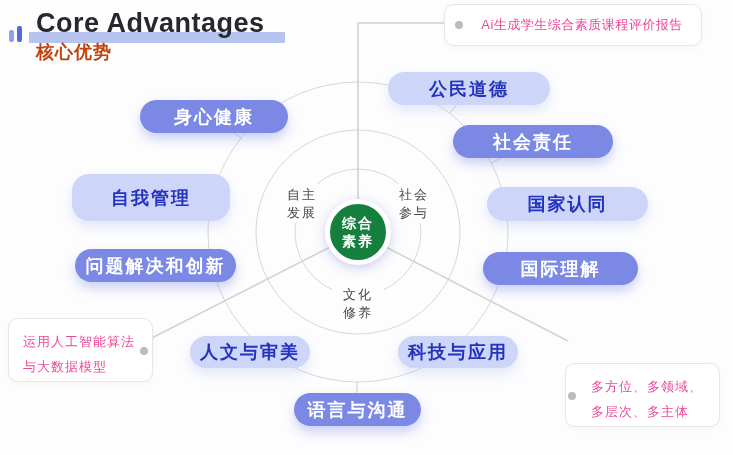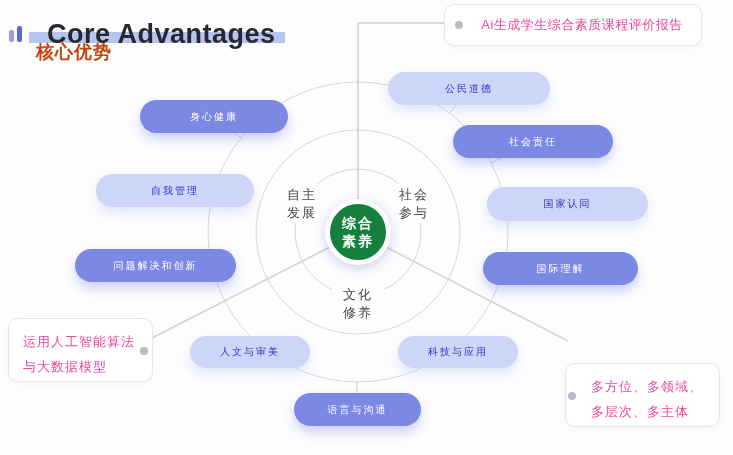--- a/index.html
+++ b/index.html
@@ -10,21 +10,21 @@
   }
   svg.lines{position:absolute;left:0;top:0;z-index:0;}
 
   
   .bars-icon{position:absolute;left:9px;top:24px;z-index:2;}
   .bars-icon span{display:inline-block;width:5px;border-radius:2px;vertical-align:bottom;}
   .bars-icon .b1{height:12px;background:#93a0e8;margin-right:3px;}
   .bars-icon .b2{height:16px;background:#5a6ad2;}
   .title-wrap{position:absolute;left:36px;top:8px;z-index:2;}
   .title-highlight{position:absolute;left:-7px;top:24px;width:256px;height:11px;background:#b7c4f0;z-index:0;}
-  h1.title{position:relative;z-index:1;margin:11px;font-size:27px;font-weight:700;color:#27272e;letter-spacing:0.5px;}
+  h1.title{position:relative;z-index:1;margin:0;font-size:27px;font-weight:700;color:#27272e;letter-spacing:0.5px;}
   .subtitle{position:absolute;left:36px;top:40px;z-index:2;font-size:18px;font-weight:700;color:#c2410c;letter-spacing:1px;}
 
   
   .callout{
     position:absolute;background:#fff;border:1px solid #e5e6e8;border-radius:10px;
     color:#ec4899;font-size:13px;z-index:3;box-shadow:0 2px 6px rgba(0,0,0,0.03);
   }
   .callout .dot{position:absolute;width:8px;height:8px;border-radius:50%;background:#b9bcc2;}
   .callout-top{left:444px;top:4px;width:256px;height:40px;display:flex;align-items:center;}
   .callout-top .dot{position:static;margin-left:10px;flex:0 0 auto;}
@@ -46,21 +46,21 @@
     background:#15803d;border:5px solid #fff;border-radius:50%;z-index:4;
     display:flex;flex-direction:column;align-items:center;justify-content:center;
     color:#fff;font-size:14px;font-weight:700;letter-spacing:2px;line-height:1.3;
     box-shadow:0 3px 12px rgba(90,100,190,0.30);
   }
 
   
   .pill{
     position:absolute;z-index:3;border-radius:17px;
     display:flex;align-items:center;justify-content:center;
-    font-size:10px;font-weight:400;letter-spacing:2px;
+    font-size:18px;font-weight:700;letter-spacing:2px;
   }
   .pill.dark{background:#7b89e4;color:#ffffff;box-shadow:0 6px 12px rgba(123,137,228,0.38);}
   .pill.light{background:#cdd6f8;color:#2433bd;box-shadow:0 6px 12px rgba(165,178,235,0.30);}
 </style>
 </head>
 <body>
 
 <div class="stage">
 
   <svg class="lines" width="733" height="455">
@@ -113,21 +113,21 @@
     <div>修养</div>
   </div>
 
   <div class="center-circle">
     <div>综合</div>
     <div>素养</div>
   </div>
 
   <div class="pill dark" style="left:140px;top:100px;width:148px;height:33px;">身心健康</div>
   <div class="pill light" style="left:388px;top:72px;width:162px;height:33px;">公民道德</div>
-  <div class="pill light" style="left:96px;top:174px;width:158px;height:33px;">自我管理</div>
+  <div class="pill light" style="left:72px;top:174px;width:158px;height:47px;">自我管理</div>
   <div class="pill dark" style="left:453px;top:125px;width:160px;height:33px;">社会责任</div>
   <div class="pill light" style="left:487px;top:187px;width:161px;height:34px;">国家认同</div>
   <div class="pill dark" style="left:75px;top:249px;width:161px;height:33px;">问题解决和创新</div>
   <div class="pill dark" style="left:483px;top:252px;width:155px;height:33px;">国际理解</div>
   <div class="pill light" style="left:190px;top:336px;width:120px;height:32px;">人文与审美</div>
   <div class="pill light" style="left:398px;top:336px;width:120px;height:32px;">科技与应用</div>
   <div class="pill dark" style="left:294px;top:393px;width:127px;height:33px;">语言与沟通</div>
 
   <div class="callout callout-left">
     <div class="ln">运用人工智能算法</div>

